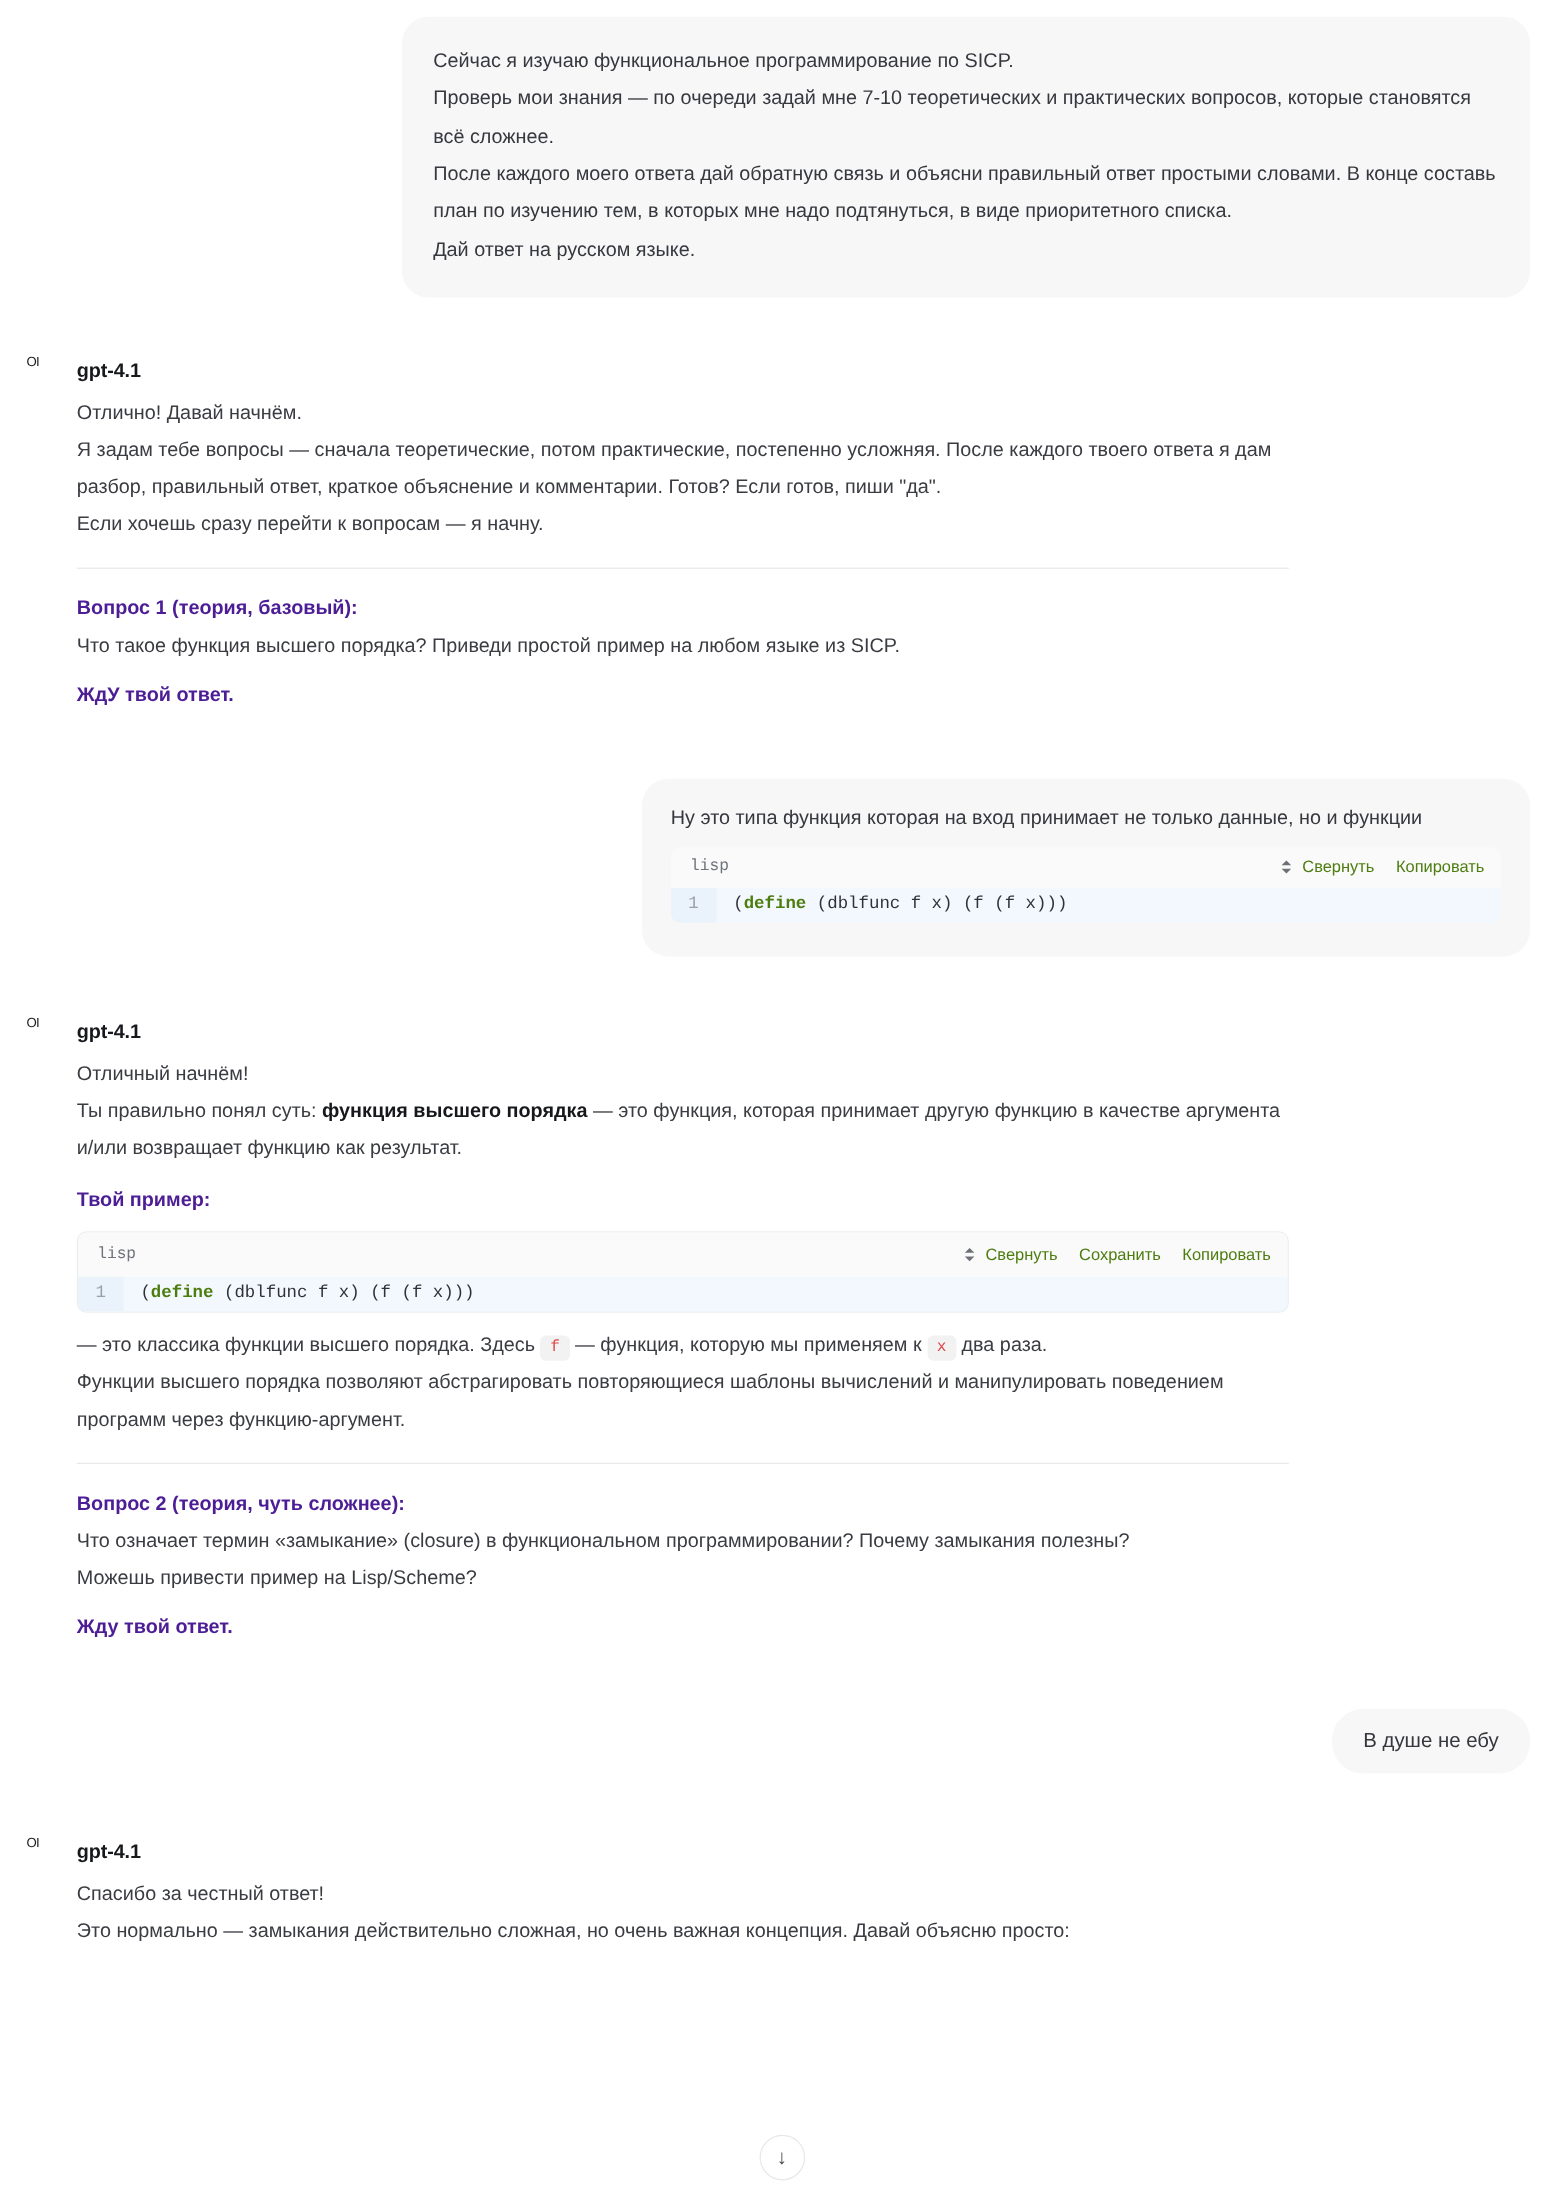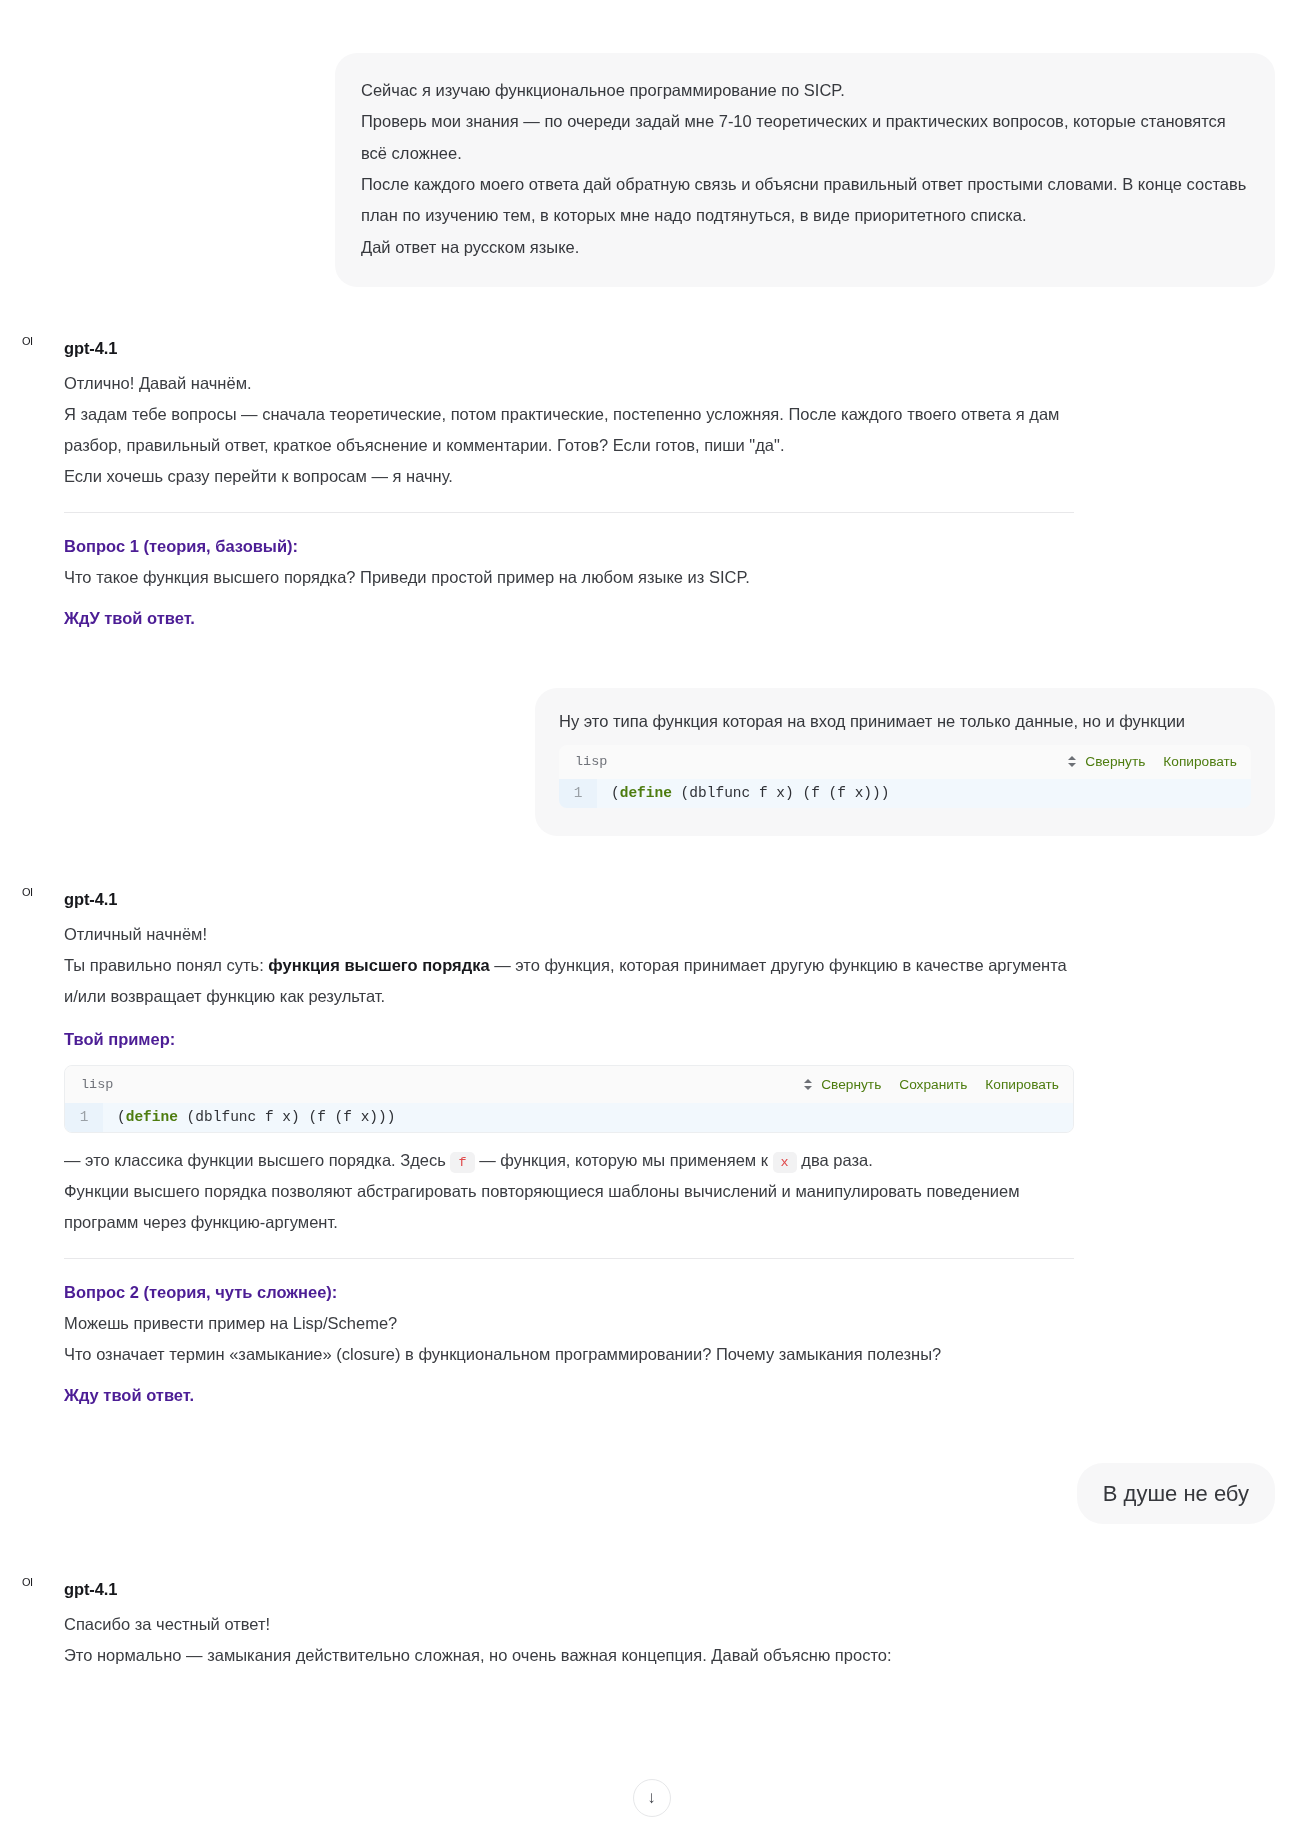--- a/index.html
+++ b/index.html
@@ -11,21 +11,20 @@
   body {
     width: 1303px;
     min-height: 1825px;
     position: relative;
     overflow: hidden;
   }
   .page {
     width: 1303px;
     position: relative;
     padding-top: 14px;
-    margin-top: 39px;
   }
 
   
   .user-row {
     display: flex;
     justify-content: flex-end;
     padding: 0 28px 0 150px;
   }
   .user-bubble {
     background: #f7f7f8;
@@ -33,21 +32,21 @@
     padding: 22px 26px 24px 26px;
     max-width: 940px;
     color: #36383d;
     font-size: 16.5px;
     line-height: 1.9;
   }
   .user-bubble p { margin: 0; }
   .user-bubble.compact {
     padding: 14px 26px;
     line-height: 1.5;
-    font-size: 22px;
+    font-size: 17px;
     border-radius: 26px;
   }
 
   
   .assistant-row {
     display: flex;
     padding: 0 28px 0 22px;
     margin-top: 40px;
   }
   .avatar {
@@ -243,22 +242,22 @@
         </div>
       </div>
 
       <p style="margin-top:12px;"><span>— это классика функции высшего порядка. Здесь </span><span class="icode">f</span><span> — функция, которую мы применяем к </span><span class="icode">x</span><span> два раза.</span></p>
 
       <p>Функции высшего порядка позволяют абстрагировать повторяющиеся шаблоны вычислений и манипулировать поведением программ через функцию-аргумент.</p>
 
       <hr class="sep">
 
       <p class="head-line">Вопрос 2 (теория, чуть сложнее):</p>
+      <p>Что означает термин «замыкание» (closure) в функциональном программировании? Почему замыкания полезны?</p>
       <p>Можешь привести пример на Lisp/Scheme?</p>
-      <p>Что означает термин «замыкание» (closure) в функциональном программировании? Почему замыкания полезны?</p>
       <div class="spacer-s"></div>
       <p class="head-line">Жду твой ответ.</p>
     </div>
   </div>
 
   <div class="user-row" style="margin-top:52px;">
     <div class="user-bubble compact">
       <p>В душе не ебу</p>
     </div>
   </div>

